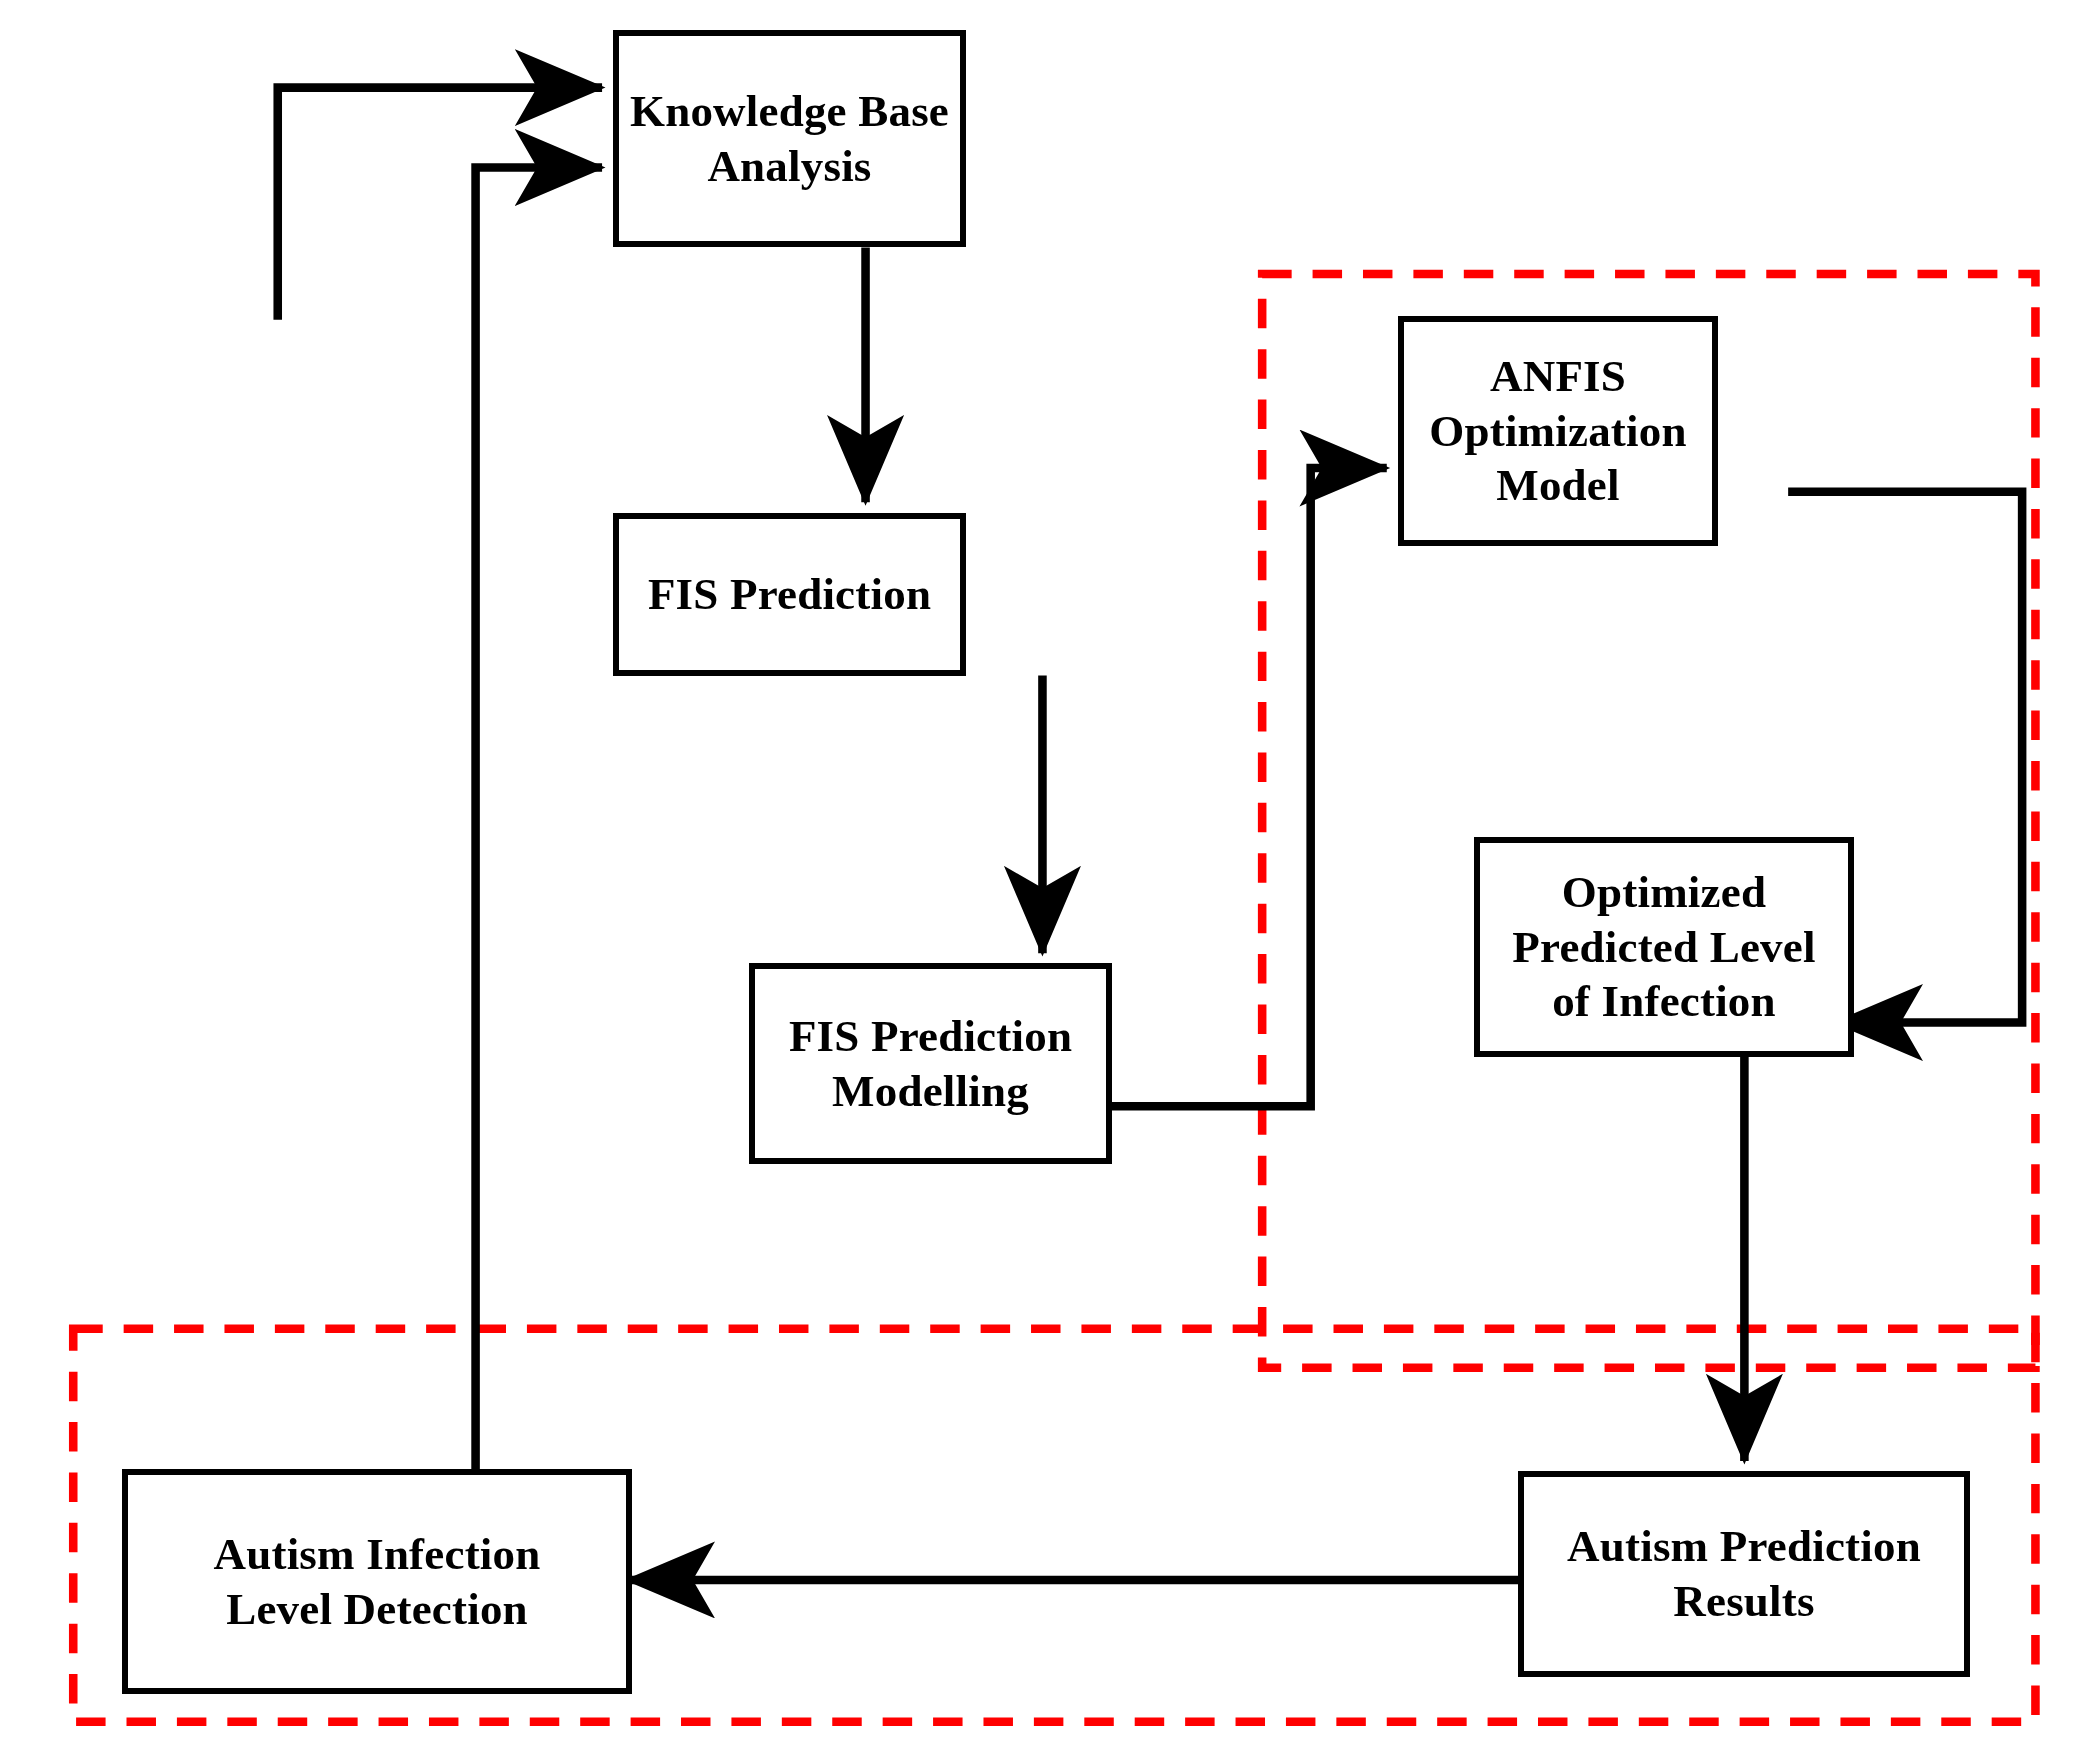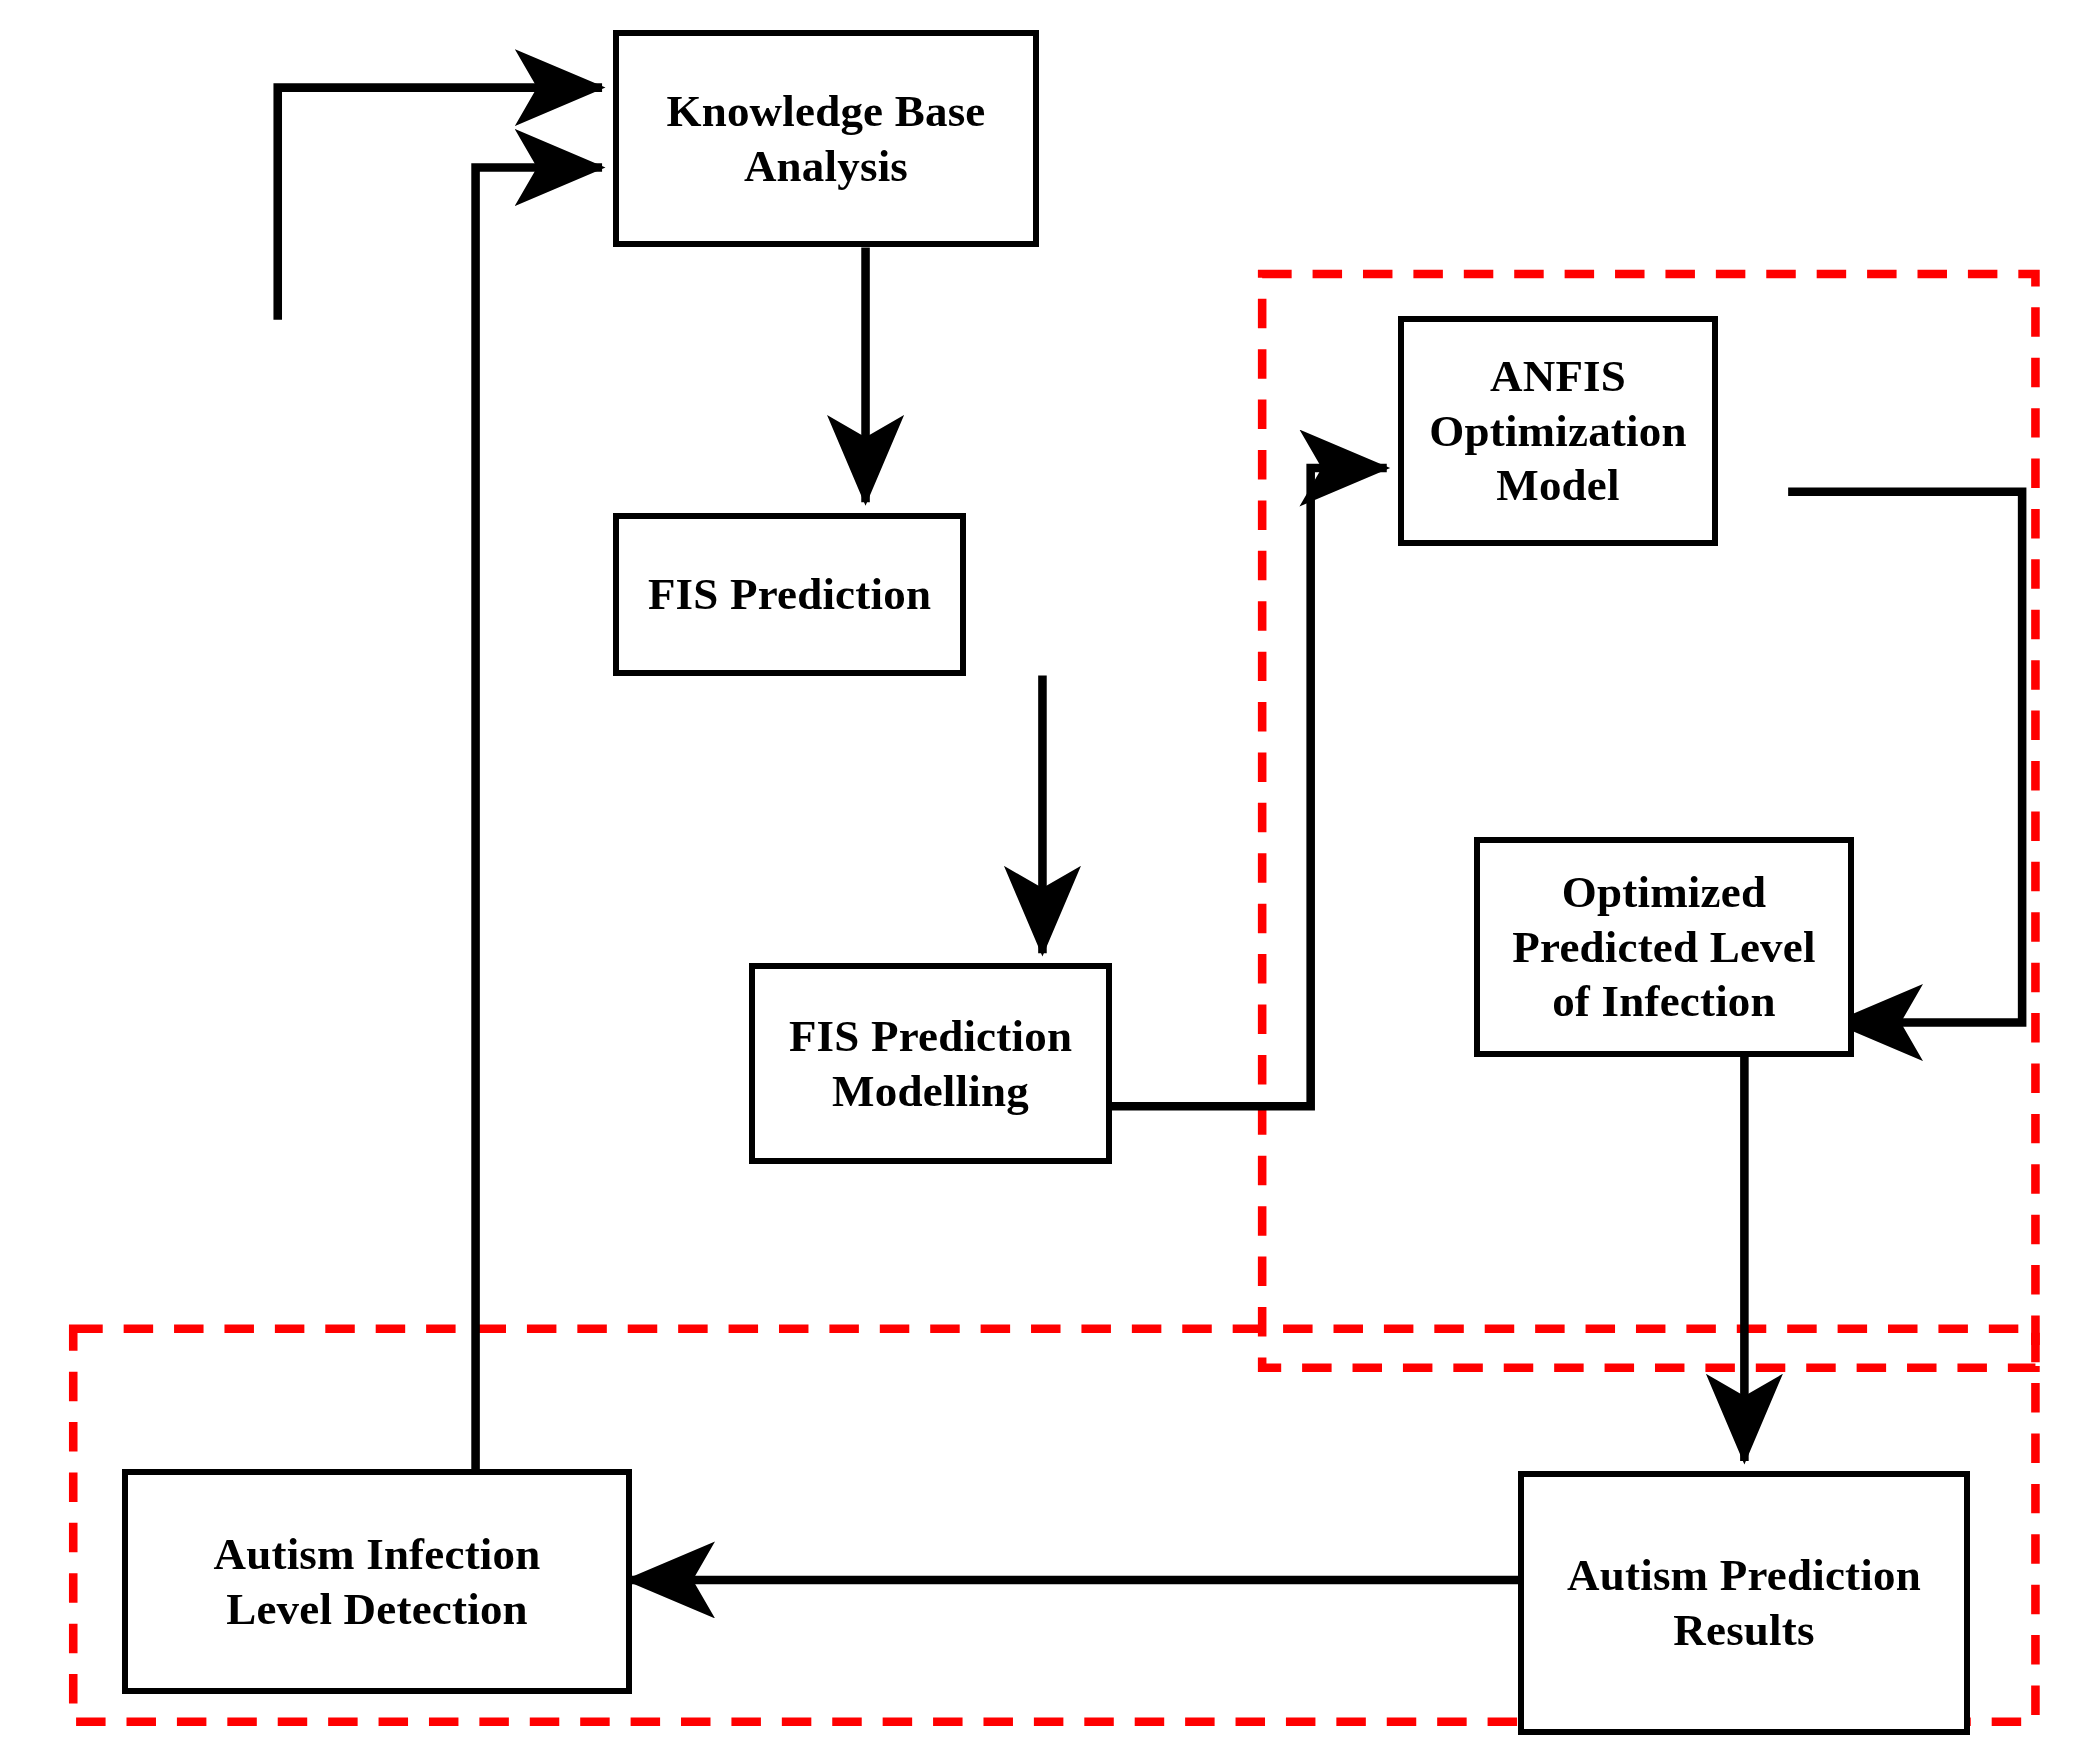--- a/index.html
+++ b/index.html
@@ -81,21 +81,21 @@
     <g>
       <path d="M 1834,1111 L 1834,1536" fill="none" stroke="#000000" stroke-width="9" marker-end="url(#ah)"></path>
     </g>
 
     <g>
       <path d="M 1596,1661 L 660,1661" fill="none" stroke="#000000" stroke-width="9" marker-end="url(#ah)"></path>
     </g>
   </svg>
 
 
-  <div class="node" style="left:613px;top:30px;width:426px;height:217px;">
+  <div class="node" style="left:613px;top:30px;width:353px;height:217px;">
     <span class="lbl">Knowledge Base
 Analysis</span>
   </div>
 
   <div class="node" style="left:613px;top:513px;width:353px;height:163px;">
     <span class="lbl">FIS Prediction</span>
   </div>
 
   <div class="node" style="left:749px;top:963px;width:363px;height:201px;">
     <span class="lbl">FIS Prediction
@@ -112,19 +112,19 @@
     <span class="lbl">Optimized
 Predicted Level
 of Infection</span>
   </div>
 
   <div class="node" style="left:122px;top:1469px;width:510px;height:225px;">
     <span class="lbl">Autism Infection
 Level Detection</span>
   </div>
 
-  <div class="node" style="left:1518px;top:1471px;width:452px;height:264px;">
+  <div class="node" style="left:1518px;top:1471px;width:452px;height:206px;">
     <span class="lbl">Autism Prediction
 Results</span>
   </div>
 
 </div>
 
 
 </body></html>

